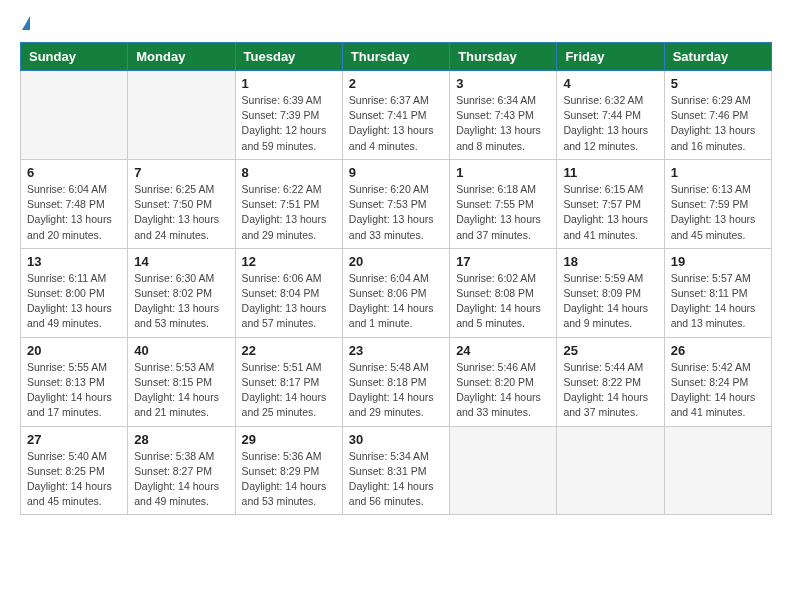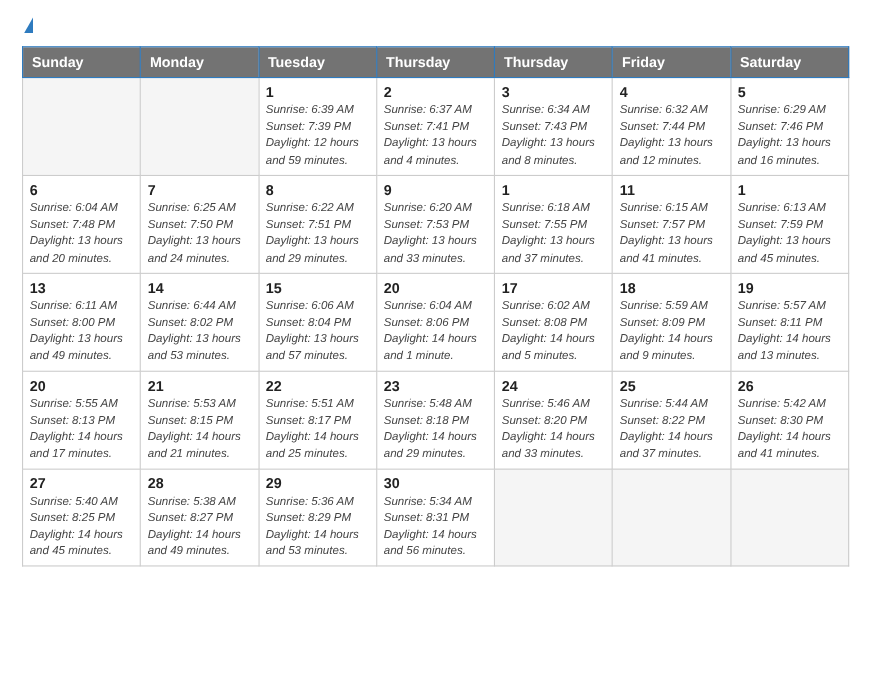--- a/index.html
+++ b/index.html
@@ -8,25 +8,25 @@
     .header { display: flex; justify-content: space-between; align-items: flex-start; margin-bottom: 10px; }
     .logo { display: flex; flex-direction: column; }
     .logo-text { display: flex; align-items: center; }
     .logo-general { font-size: 18px; font-weight: bold; color: #1a3a5c; }
     .logo-blue { font-size: 18px; font-weight: bold; color: #2e7bbf; }
     .logo-triangle { width: 0; height: 0; border-left: 8px solid transparent; border-bottom: 14px solid #2e7bbf; margin-left: 2px; margin-bottom: 2px; }
     .title-block { text-align: right; }
     .month-title { font-size: 36px; color: #1a3a5c; font-weight: bold; }
     .location { font-size: 16px; color: #1a3a5c; }
     .calendar { width: 100%; border-collapse: collapse; }
-    .calendar th { background: #737373; color: #fff; text-align: left; padding: 6px 8px; font-size: 13px; border: 1px solid #2e7bbf; }
+    .calendar th { background: #15803d; color: #fff; text-align: left; padding: 6px 8px; font-size: 13px; border: 1px solid #2e7bbf; }
     .calendar td { border: 1px solid #ccc; vertical-align: top; padding: 5px 6px; font-size: 11px; color: #333; width: 14.28%; min-height: 80px; background: #fff; }
     .calendar td.empty { background: #f5f5f5; }
     .day-num { font-size: 13px; font-weight: bold; color: #222; display: block; margin-bottom: 2px; }
-    .day-info { font-size: 10.5px; line-height: 1.45; color: #444; font-style: italic; }
+    .day-info { font-size: 10.5px; line-height: 1.45; color: #444; }
     tr.week-row td { height: 88px; }
   </style>
 </head>
 <body>
 
 <div class="page">
   <div class="header">
     <div class="logo">
       <div class="logo-text">
         <span class="logo-general"></span>
@@ -133,26 +133,26 @@
         </tr>
         <tr class="week-row">
           <td>
             <span class="day-num">13</span>
             <div class="day-info">Sunrise: 6:11 AM
 Sunset: 8:00 PM
 Daylight: 13 hours and 49 minutes.</div>
           </td>
           <td>
             <span class="day-num">14</span>
-            <div class="day-info">Sunrise: 6:44 AM
+            <div class="day-info">Sunrise: 6:30 AM
 Sunset: 8:02 PM
 Daylight: 13 hours and 53 minutes.</div>
           </td>
           <td>
-            <span class="day-num">15</span>
+            <span class="day-num">12</span>
             <div class="day-info">Sunrise: 6:06 AM
 Sunset: 8:04 PM
 Daylight: 13 hours and 57 minutes.</div>
           </td>
           <td>
             <span class="day-num">20</span>
             <div class="day-info">Sunrise: 6:04 AM
 Sunset: 8:06 PM
 Daylight: 14 hours and 1 minute.</div>
           </td>
@@ -176,21 +176,21 @@
           </td>
         </tr>
         <tr class="week-row">
           <td>
             <span class="day-num">20</span>
             <div class="day-info">Sunrise: 5:55 AM
 Sunset: 8:13 PM
 Daylight: 14 hours and 17 minutes.</div>
           </td>
           <td>
-            <span class="day-num">21</span>
+            <span class="day-num">40</span>
             <div class="day-info">Sunrise: 5:53 AM
 Sunset: 8:15 PM
 Daylight: 14 hours and 21 minutes.</div>
           </td>
           <td>
             <span class="day-num">22</span>
             <div class="day-info">Sunrise: 5:51 AM
 Sunset: 8:17 PM
 Daylight: 14 hours and 25 minutes.</div>
           </td>
@@ -208,21 +208,21 @@
           </td>
           <td>
             <span class="day-num">25</span>
             <div class="day-info">Sunrise: 5:44 AM
 Sunset: 8:22 PM
 Daylight: 14 hours and 37 minutes.</div>
           </td>
           <td>
             <span class="day-num">26</span>
             <div class="day-info">Sunrise: 5:42 AM
-Sunset: 8:30 PM
+Sunset: 8:24 PM
 Daylight: 14 hours and 41 minutes.</div>
           </td>
         </tr>
         <tr class="week-row">
           <td>
             <span class="day-num">27</span>
             <div class="day-info">Sunrise: 5:40 AM
 Sunset: 8:25 PM
 Daylight: 14 hours and 45 minutes.</div>
           </td>

